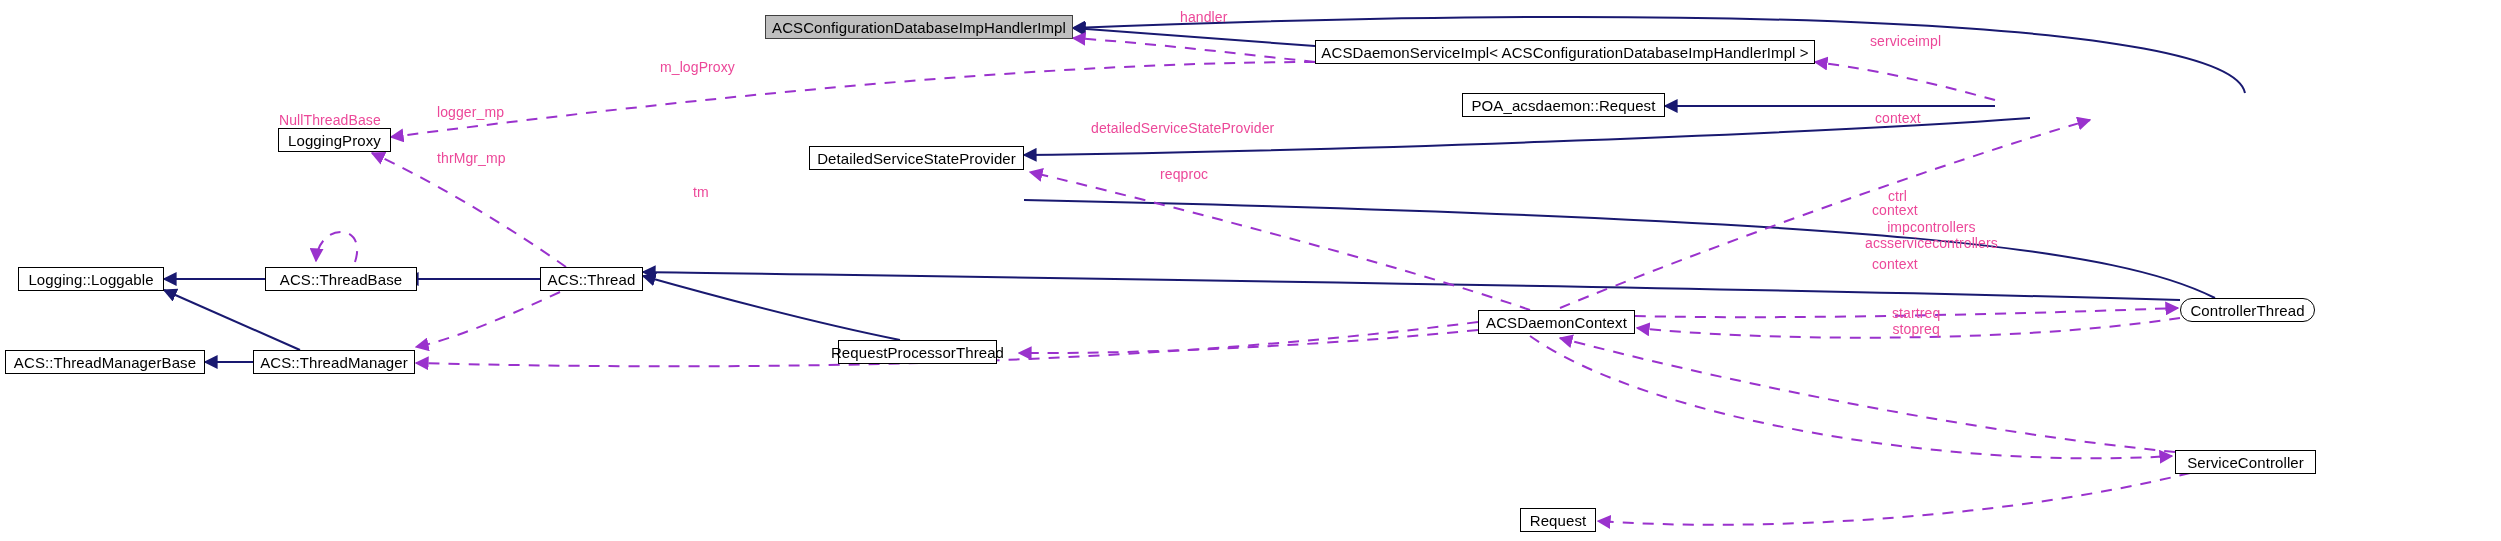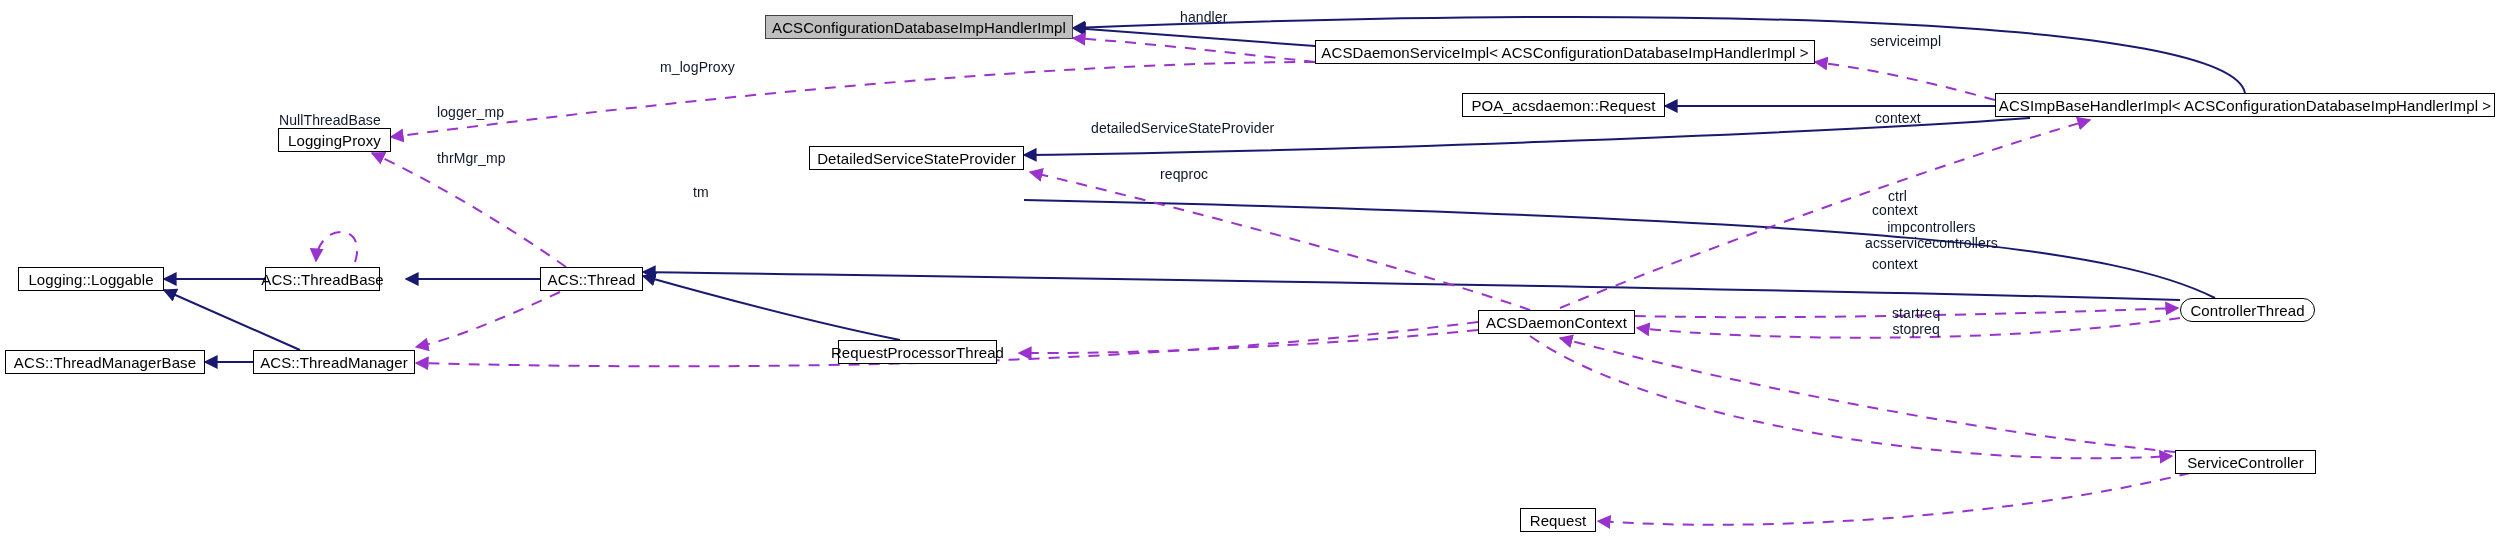--- a/index.html
+++ b/index.html
@@ -42,21 +42,21 @@
     height: 24px;
     letter-spacing: 0.1px;
   }
   .node.root {
     background: #bfbfbf;
     border: 1px solid #404040;
   }
   .edge-label {
     position: absolute;
     font-size: 14px;
-    color: #0f172a;
+    color: #ec4899;
     white-space: nowrap;
     line-height: 1.15;
     background: transparent;
     letter-spacing: 0.1px;
   }
   .edge-label.two-line { text-align: center; margin-left: 20px; }
 </style>
 </head>
 <body>
 
@@ -133,33 +133,30 @@
 
   <div class="node" style="left:1315px; top:40px;  width:500px;">
       <span>ACSDaemonServiceImpl&lt; ACSConfigurationDatabaseImpHandlerImpl &gt;</span>
     </div>
   <div class="node root" style="left:765px;  top:15px;  width:308px;">
       <span>ACSConfigurationDatabaseImpHandlerImpl</span>
     </div>
   <div class="node" style="left:1462px; top:93px;  width:203px;">
       <span>POA_acsdaemon::Request</span>
     </div>
-  <div class="node" style="left:1995px; top:93px;  width:500px;">
-      <span>ACSImpBaseHandlerImpl&lt; ACSConfigurationDatabaseImpHandlerImpl &gt;</span>
-    </div>
   <div class="node" style="left:278px;  top:128px; width:113px;">
       <span>LoggingProxy</span>
     </div>
   <div class="node" style="left:809px;  top:146px; width:215px;">
       <span>DetailedServiceStateProvider</span>
     </div>
   <div class="node" style="left:18px;   top:267px; width:146px;">
       <span>Logging::Loggable</span>
     </div>
-  <div class="node" style="left:265px;  top:267px; width:115px;">
+  <div class="node" style="left:265px;  top:267px; width:152px;">
       <span>ACS::ThreadBase</span>
     </div>
   <div class="node" style="left:540px;  top:267px; width:103px;">
       <span>ACS::Thread</span>
     </div>
   <div class="node" style="left:5px;    top:350px; width:200px;">
       <span>ACS::ThreadManagerBase</span>
     </div>
   <div class="node" style="left:253px;  top:350px; width:162px;">
       <span>ACS::ThreadManager</span>

